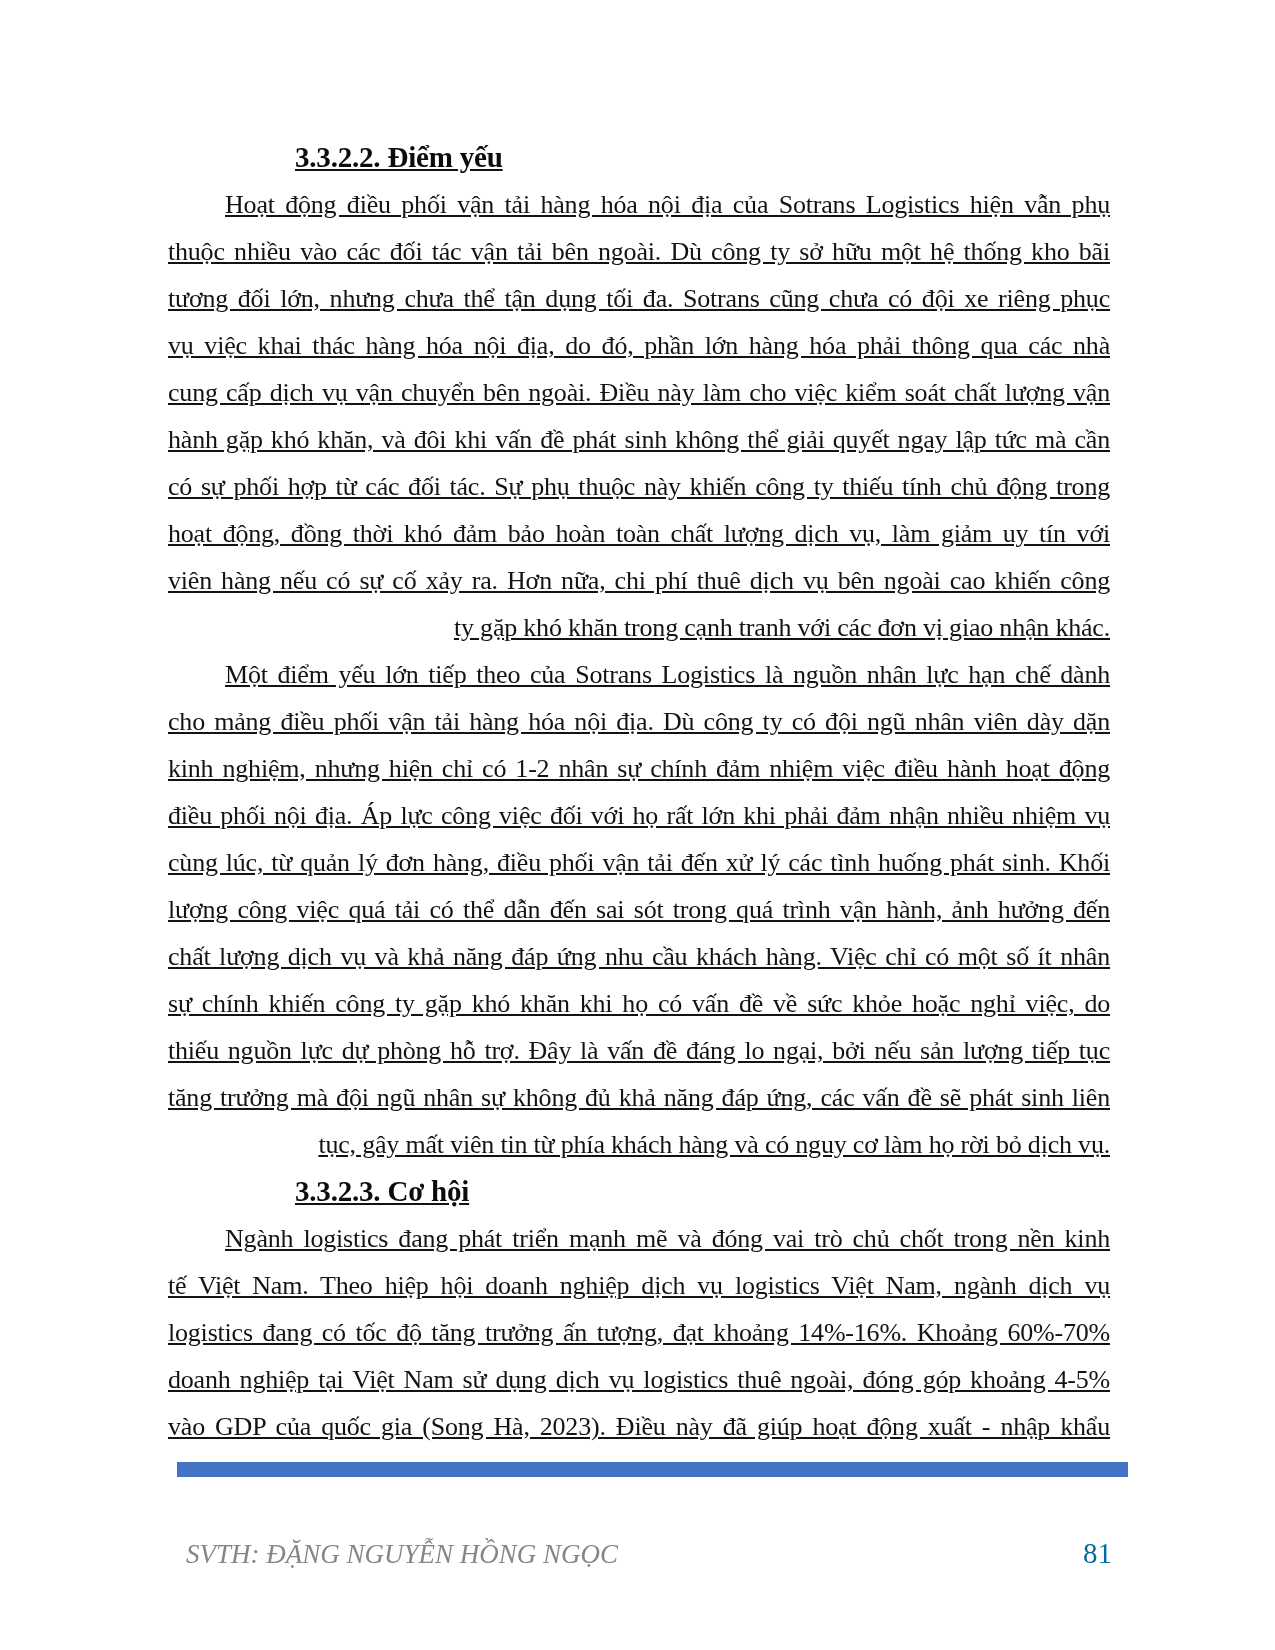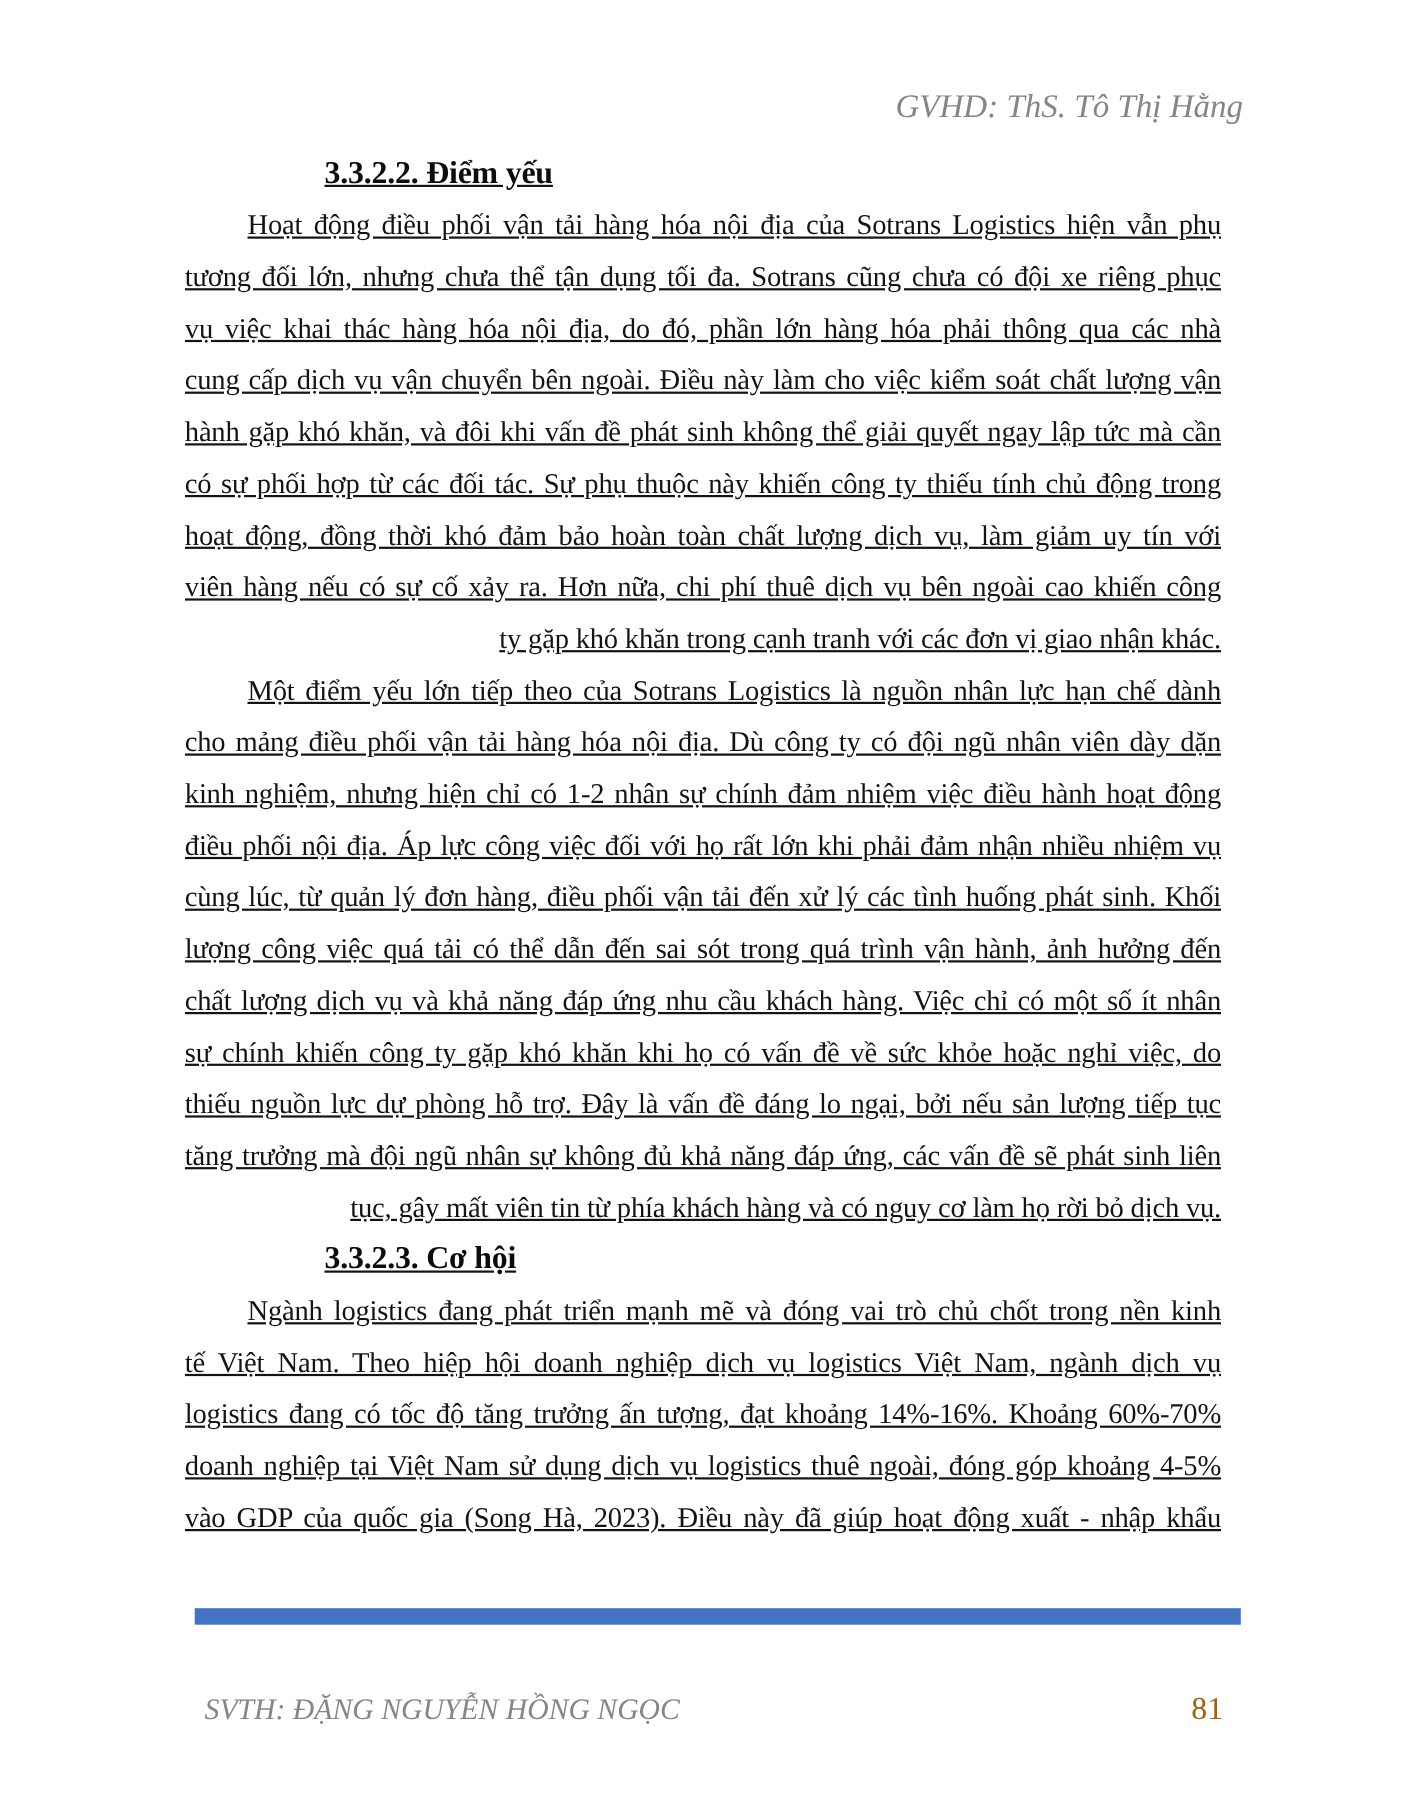--- a/index.html
+++ b/index.html
@@ -89,37 +89,37 @@
     font-size: 27px;
     line-height: 44px;
     color: #868686;
     padding-left: 18px;
     white-space: nowrap;
     margin-top: 44px;
   }
   .footer-page {
     font-size: 29px;
     line-height: 44px;
-    color: #a16207;
+    color: #0369a1;
     padding-right: 8px;
   }
 </style>
 </head>
 <body>
 
 <div class="page">
 
-  <div class="page-header">GVHD: ThS. Tô Thị Hằng</div>
 
   <div class="content">
 
     <div class="hd">3.3.2.2. Điểm yếu</div>
 
     <div class="para">
       <div class="ln just first">Hoạt động điều phối vận tải hàng hóa nội địa của Sotrans Logistics hiện vẫn phụ</div>
+      <div class="ln just">thuộc nhiều vào các đối tác vận tải bên ngoài. Dù công ty sở hữu một hệ thống kho bãi</div>
       <div class="ln just">tương đối lớn, nhưng chưa thể tận dụng tối đa. Sotrans cũng chưa có đội xe riêng phục</div>
       <div class="ln just">vụ việc khai thác hàng hóa nội địa, do đó, phần lớn hàng hóa phải thông qua các nhà</div>
       <div class="ln just">cung cấp dịch vụ vận chuyển bên ngoài. Điều này làm cho việc kiểm soát chất lượng vận</div>
       <div class="ln just">hành gặp khó khăn, và đôi khi vấn đề phát sinh không thể giải quyết ngay lập tức mà cần</div>
       <div class="ln just">có sự phối hợp từ các đối tác. Sự phụ thuộc này khiến công ty thiếu tính chủ động trong</div>
       <div class="ln just">hoạt động, đồng thời khó đảm bảo hoàn toàn chất lượng dịch vụ, làm giảm uy tín với</div>
       <div class="ln just">viên hàng nếu có sự cố xảy ra. Hơn nữa, chi phí thuê dịch vụ bên ngoài cao khiến công</div>
       <div class="ln last">ty gặp khó khăn trong cạnh tranh với các đơn vị giao nhận khác.</div>
     </div>
 

